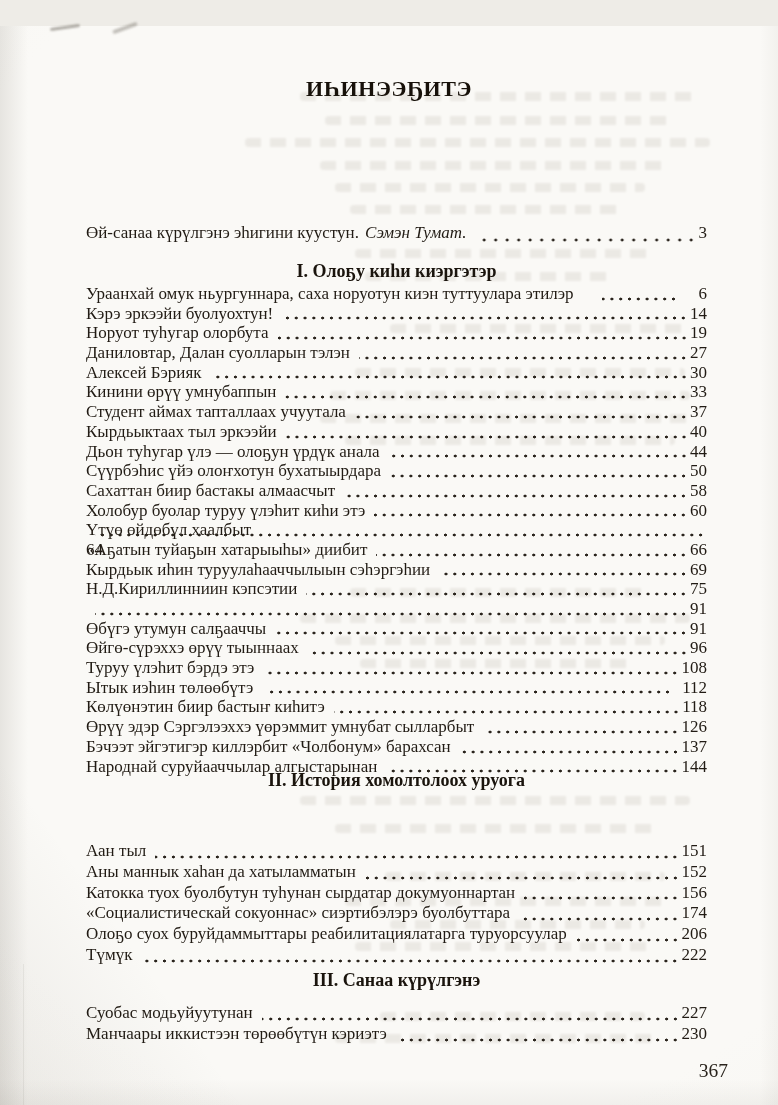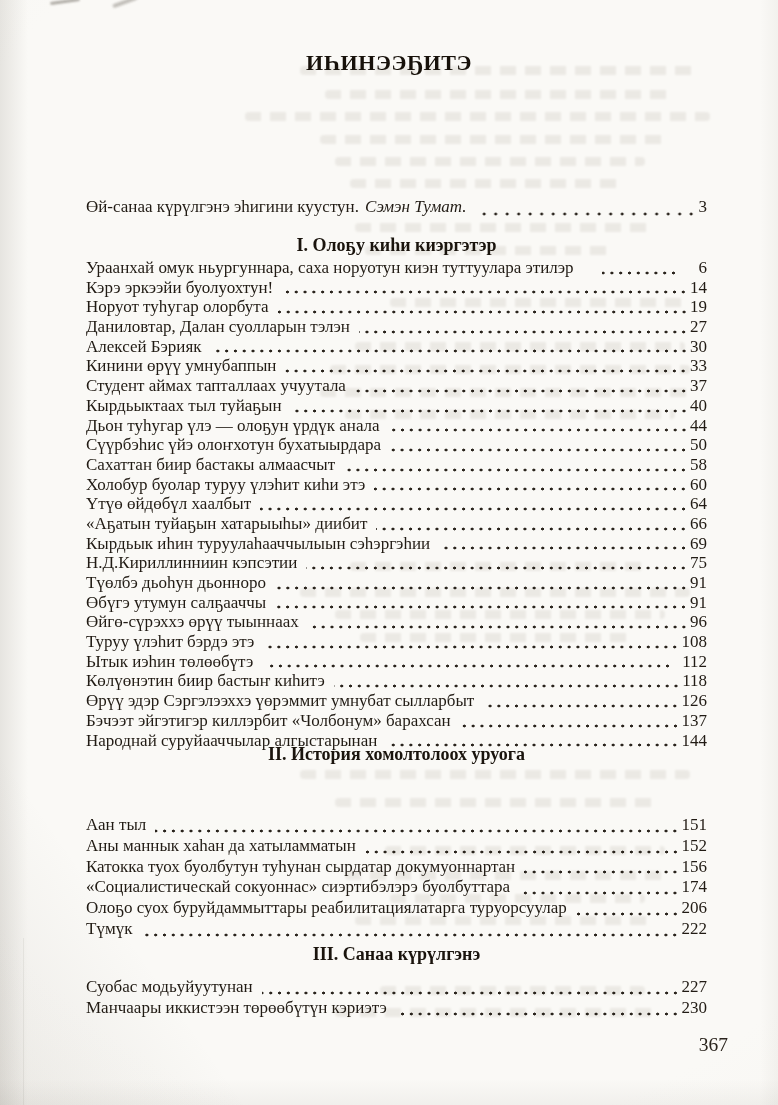--- a/index.html
+++ b/index.html
@@ -5,20 +5,21 @@
   html,body{margin:0;padding:0;}
   body{
     width:778px;height:1105px;position:relative;overflow:hidden;
     background:#eeece7;
     font-family:"Liberation Serif","DejaVu Serif",serif;
   }
   .page{
     position:absolute;inset:0;
     background:radial-gradient(135% 105% at 55% 45%, #faf9f6 55%, #f2f0ea 100%);
     color:#211b14;
+    margin-top:26px;
   }
   .page::before{
     content:"";position:absolute;inset:0;pointer-events:none;
     background:
       linear-gradient(90deg, rgba(95,88,76,0.13), rgba(95,88,76,0) 28px),
       linear-gradient(270deg, rgba(95,88,76,0.05), rgba(95,88,76,0) 18px),
       linear-gradient(55deg, rgba(110,102,90,0.10), rgba(110,102,90,0) 16%),
       linear-gradient(0deg, rgba(95,88,76,0.06), rgba(95,88,76,0) 26px);
   }
   .speck{position:absolute;background:#6f6a61;filter:blur(1px);opacity:.55;border-radius:2px;}
@@ -131,21 +132,21 @@
         <span class="t">Кинини өрүү умнубаппын</span>
         <span class="leader"></span>
         <span class="pg">33</span>
       </div>
       <div class="row" style="height: 19.7px;">
         <span class="t">Студент аймах тапталлаах учуутала</span>
         <span class="leader"></span>
         <span class="pg">37</span>
       </div>
       <div class="row" style="height: 19.7px;">
-        <span class="t">Кырдьыктаах тыл туйаҕын</span>
+        <span class="t">Кырдьыктаах тыл эркээйи</span>
         <span class="leader"></span>
         <span class="pg">40</span>
       </div>
       <div class="row" style="height: 19.7px;">
         <span class="t">Дьон туһугар үлэ — олоҕун үрдүк анала</span>
         <span class="leader"></span>
         <span class="pg">44</span>
       </div>
       <div class="row" style="height: 19.7px;">
         <span class="t">Сүүрбэһис үйэ олоҥхотун бухатыырдара</span>
@@ -155,42 +156,41 @@
       <div class="row" style="height: 19.7px;">
         <span class="t">Сахаттан биир бастакы алмаасчыт</span>
         <span class="leader"></span>
         <span class="pg">58</span>
       </div>
       <div class="row" style="height: 19.7px;">
         <span class="t">Холобур буолар туруу үлэһит киһи этэ</span>
         <span class="leader"></span>
         <span class="pg">60</span>
       </div>
-      <div class="row" style="height: 19.7px;">
+      <div class="row" style="height: 19.7px; flex-direction: column;">
         <span class="t">Үтүө өйдөбүл хаалбыт</span>
         <span class="leader"></span>
         <span class="pg">64</span>
       </div>
       <div class="row" style="height: 19.7px;">
         <span class="t">«Аҕатын туйаҕын хатарыыһы» диибит</span>
         <span class="leader"></span>
         <span class="pg">66</span>
       </div>
       <div class="row" style="height: 19.7px;">
         <span class="t">Кырдьык иһин туруулаһааччылыын сэһэргэһии</span>
         <span class="leader"></span>
         <span class="pg">69</span>
       </div>
       <div class="row" style="height: 19.7px;">
         <span class="t">Н.Д.Кириллинниин кэпсэтии</span>
         <span class="leader"></span>
         <span class="pg">75</span>
       </div>
       <div class="row" style="height: 19.7px;">
-        <span class="t">Түөлбэ дьоһун дьонноро</span>
         <span class="leader"></span>
         <span class="pg">91</span>
       </div>
       <div class="row" style="height: 19.7px;">
         <span class="t">Өбүгэ утумун салҕааччы</span>
         <span class="leader"></span>
         <span class="pg">91</span>
       </div>
       <div class="row" style="height: 19.7px;">
         <span class="t">Өйгө-сүрэххэ өрүү тыыннаах</span>

